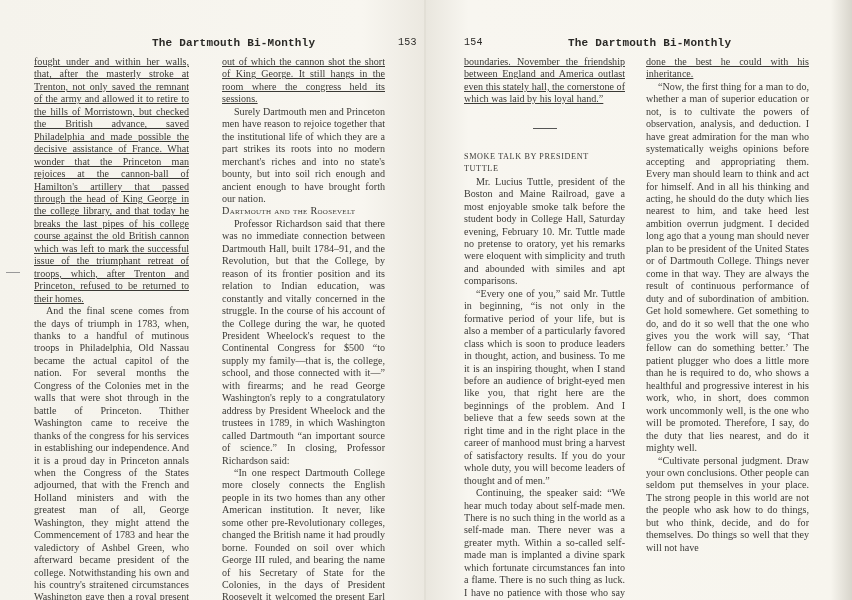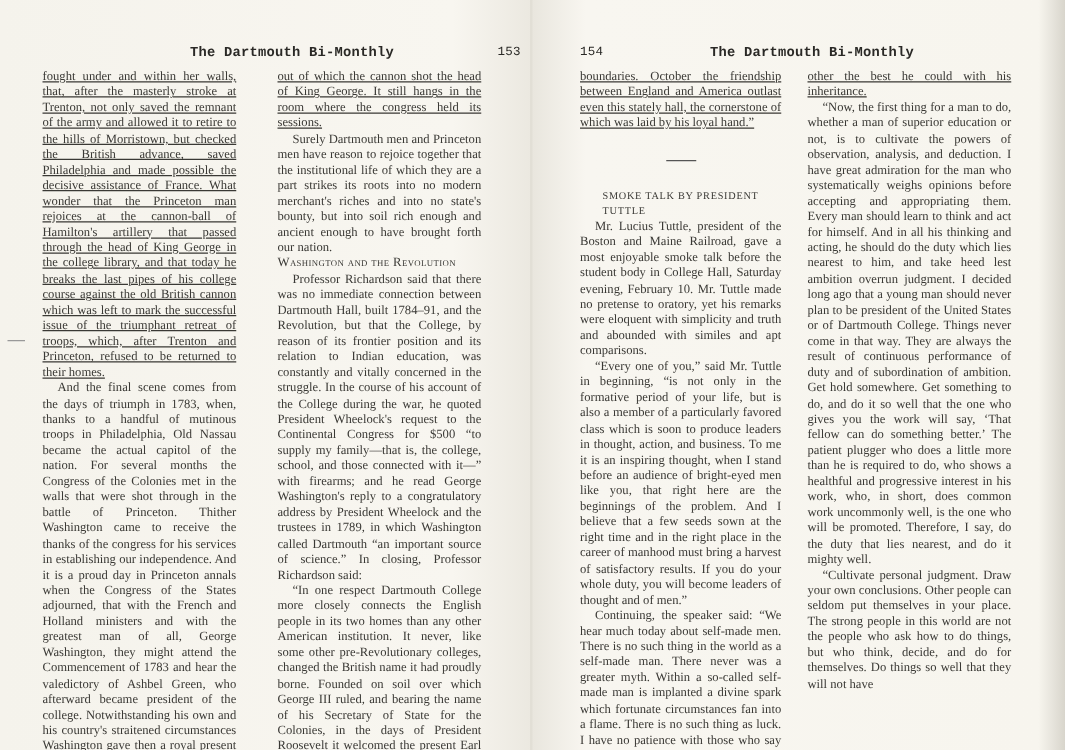--- a/index.html
+++ b/index.html
@@ -35,63 +35,63 @@
     .left .col1 { left: 34px; }
     .left .col2 { left: 222px; width: 163px; }
     .right .col1 { left: 38px; width: 161px; }
     .right .col2 { left: 220px; width: 163px; }
     .col p { margin: 0; text-indent: 12px; }
     .col p.noindent { text-indent: 0; text-decoration: underline; }
     .section-head {
       margin: 8px 0 4px 0; text-indent: 0 !important;
       font-variant: small-caps; font-size: 10.2px; letter-spacing: 0.3px; text-align: left;
     }
-    .section-head.caps { font-variant: normal; font-size: 8.2px; letter-spacing: 0.6px; text-transform: uppercase; margin-top: 6px; margin-left: 18px; }
+    .section-head.caps { font-variant: normal; font-size: 8.2px; letter-spacing: 0.6px; text-transform: uppercase; margin-top: 6px; }
     .rule {
       width: 24px; height: 1px; background: #555; margin: 22px auto 22px auto;
     }
     .stray-mark { position: absolute; width: 14px; height: 1px; background: #999; }
   </style>
 </head>
 <body>
 
 <div class="spread">
   <div class="page left">
     <div class="running-head">
       <span class="rh-title">The Dartmouth Bi-Monthly</span>
       <span class="rh-num">153</span>
     </div>
     <div class="col col1">
       <p class="noindent">fought under and within her walls, that, after the masterly stroke at Trenton, not only saved the remnant of the army and allowed it to retire to the hills of Morristown, but checked the British advance, saved Philadelphia and made possible the decisive assistance of France. What wonder that the Princeton man rejoices at the cannon-ball of Hamilton's artillery that passed through the head of King George in the college library, and that today he breaks the last pipes of his college course against the old British cannon which was left to mark the successful issue of the triumphant retreat of troops, which, after Trenton and Princeton, refused to be returned to their homes.</p>
       <p>And the final scene comes from the days of triumph in 1783, when, thanks to a handful of mutinous troops in Philadelphia, Old Nassau became the actual capitol of the nation. For several months the Congress of the Colonies met in the walls that were shot through in the battle of Princeton. Thither Washington came to receive the thanks of the congress for his services in establishing our independence. And it is a proud day in Princeton annals when the Congress of the States adjourned, that with the French and Holland ministers and with the greatest man of all, George Washington, they might attend the Commencement of 1783 and hear the valedictory of Ashbel Green, who afterward became president of the college. Notwithstanding his own and his country's straitened circumstances Washington gave then a royal present to the college which had suffered with him in the cause of the republic, and through the wise application of the money by the trustees, the college now possesses an original portrait of George Washington in the very frame</p>
     </div>
     <div class="col col2">
-      <p class="noindent">out of which the cannon shot the head of King George. It still hangs in the room where the congress held its sessions.</p>
+      <p class="noindent">out of which the cannon shot the short of King George. It still hangs in the room where the congress held its sessions.</p>
       <p>Surely Dartmouth men and Princeton men have reason to rejoice together that the institutional life of which they are a part strikes its roots into no modern merchant's riches and into no state's bounty, but into soil rich enough and ancient enough to have brought forth our nation.</p>
-      <p class="section-head">Washington and the Revolution</p>
+      <p class="section-head">Dartmouth and the Roosevelt</p>
       <p>Professor Richardson said that there was no immediate connection between Dartmouth Hall, built 1784–91, and the Revolution, but that the College, by reason of its frontier position and its relation to Indian education, was constantly and vitally concerned in the struggle. In the course of his account of the College during the war, he quoted President Wheelock's request to the Continental Congress for $500 “to supply my family—that is, the college, school, and those connected with it—” with firearms; and he read George Washington's reply to a congratulatory address by President Wheelock and the trustees in 1789, in which Washington called Dartmouth “an important source of science.” In closing, Professor Richardson said:</p>
       <p>“In one respect Dartmouth College more closely connects the English people in its two homes than any other American institution. It never, like some other pre-Revolutionary colleges, changed the British name it had proudly borne. Founded on soil over which George III ruled, and bearing the name of his Secretary of State for the Colonies, in the days of President Roosevelt it welcomed the present Earl of Dartmouth as a living proof of the fact that the republic of learning is broader than any national</p>
     </div>
     <div class="stray-mark" style="left:6px; top:272px;"></div>
   </div>
 
   <div class="gutter"></div>
 
   <div class="page right">
     <div class="running-head">
       <span class="rh-num">154</span>
       <span class="rh-title">The Dartmouth Bi-Monthly</span>
     </div>
     <div class="col col1">
-      <p class="noindent">boundaries. October the friendship between England and America outlast even this stately hall, the cornerstone of which was laid by his loyal hand.”</p>
+      <p class="noindent">boundaries. November the friendship between England and America outlast even this stately hall, the cornerstone of which was laid by his loyal hand.”</p>
       <div class="rule"></div>
       <p class="section-head caps">Smoke Talk by President Tuttle</p>
       <p>Mr. Lucius Tuttle, president of the Boston and Maine Railroad, gave a most enjoyable smoke talk before the student body in College Hall, Saturday evening, February 10. Mr. Tuttle made no pretense to oratory, yet his remarks were eloquent with simplicity and truth and abounded with similes and apt comparisons.</p>
       <p>“Every one of you,” said Mr. Tuttle in beginning, “is not only in the formative period of your life, but is also a member of a particularly favored class which is soon to produce leaders in thought, action, and business. To me it is an inspiring thought, when I stand before an audience of bright-eyed men like you, that right here are the beginnings of the problem. And I believe that a few seeds sown at the right time and in the right place in the career of manhood must bring a harvest of satisfactory results. If you do your whole duty, you will become leaders of thought and of men.”</p>
       <p>Continuing, the speaker said: “We hear much today about self-made men. There is no such thing in the world as a self-made man. There never was a greater myth. Within a so-called self-made man is implanted a divine spark which fortunate circumstances fan into a flame. There is no such thing as luck. I have no patience with those who say there is. The man who is successful has only done what he should have done with the possibilities which God has given him. College bred or not, he has</p>
     </div>
     <div class="col col2">
-      <p class="noindent">other the best he could with his inheritance.</p>
+      <p class="noindent">done the best he could with his inheritance.</p>
       <p>“Now, the first thing for a man to do, whether a man of superior education or not, is to cultivate the powers of observation, analysis, and deduction. I have great admiration for the man who systematically weighs opinions before accepting and appropriating them. Every man should learn to think and act for himself. And in all his thinking and acting, he should do the duty which lies nearest to him, and take heed lest ambition overrun judgment. I decided long ago that a young man should never plan to be president of the United States or of Dartmouth College. Things never come in that way. They are always the result of continuous performance of duty and of subordination of ambition. Get hold somewhere. Get something to do, and do it so well that the one who gives you the work will say, ‘That fellow can do something better.’ The patient plugger who does a little more than he is required to do, who shows a healthful and progressive interest in his work, who, in short, does common work uncommonly well, is the one who will be promoted. Therefore, I say, do the duty that lies nearest, and do it mighty well.</p>
       <p>“Cultivate personal judgment. Draw your own conclusions. Other people can seldom put themselves in your place. The strong people in this world are not the people who ask how to do things, but who think, decide, and do for themselves. Do things so well that they will not have</p>
     </div>
   </div>
 </div>
 
 </body></html>

